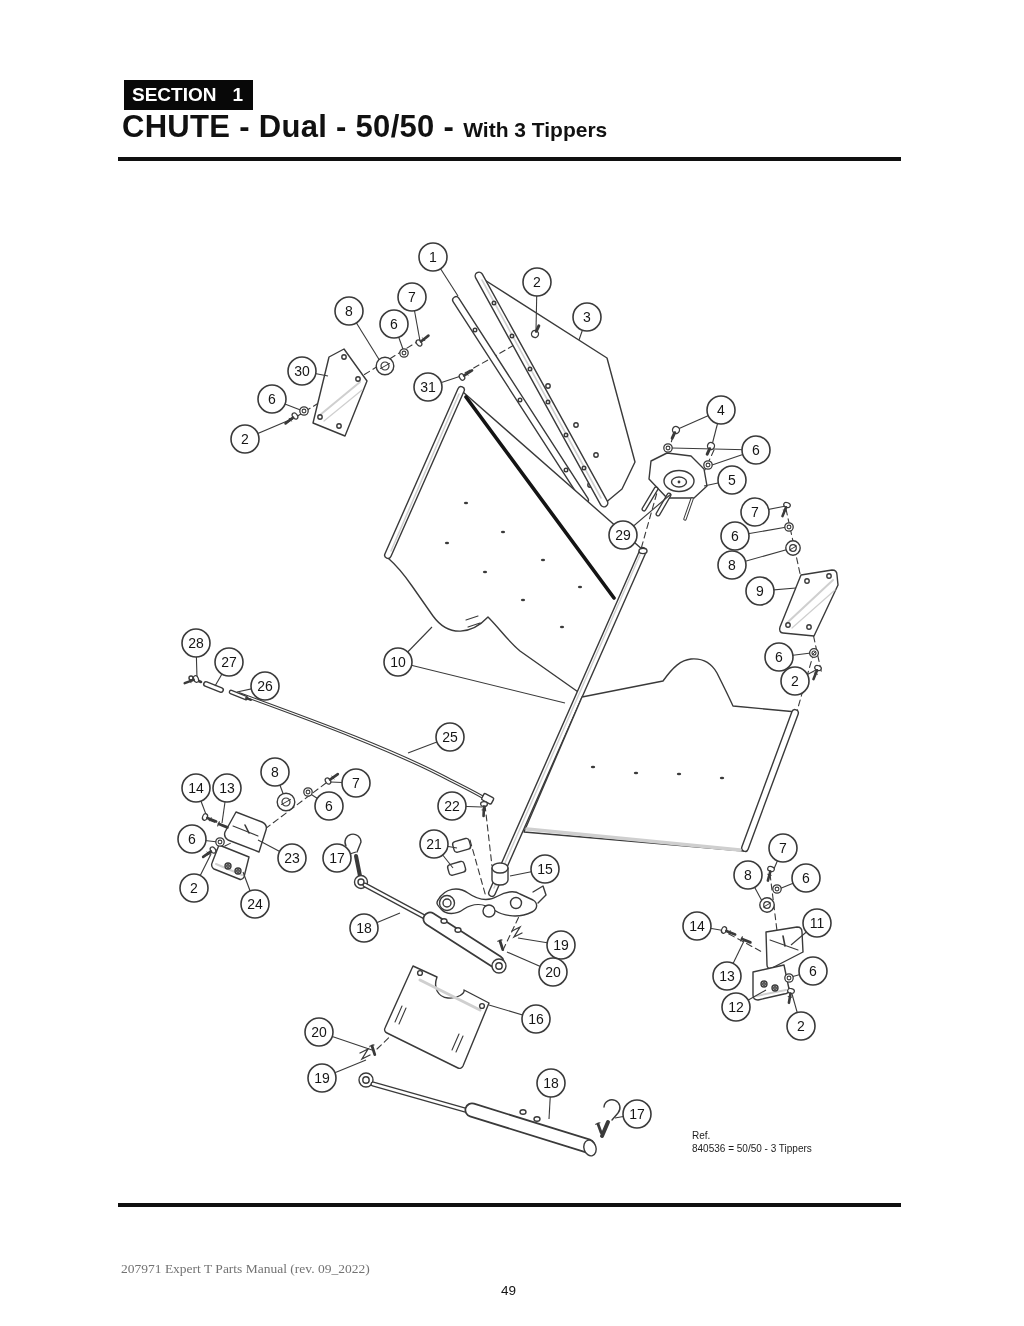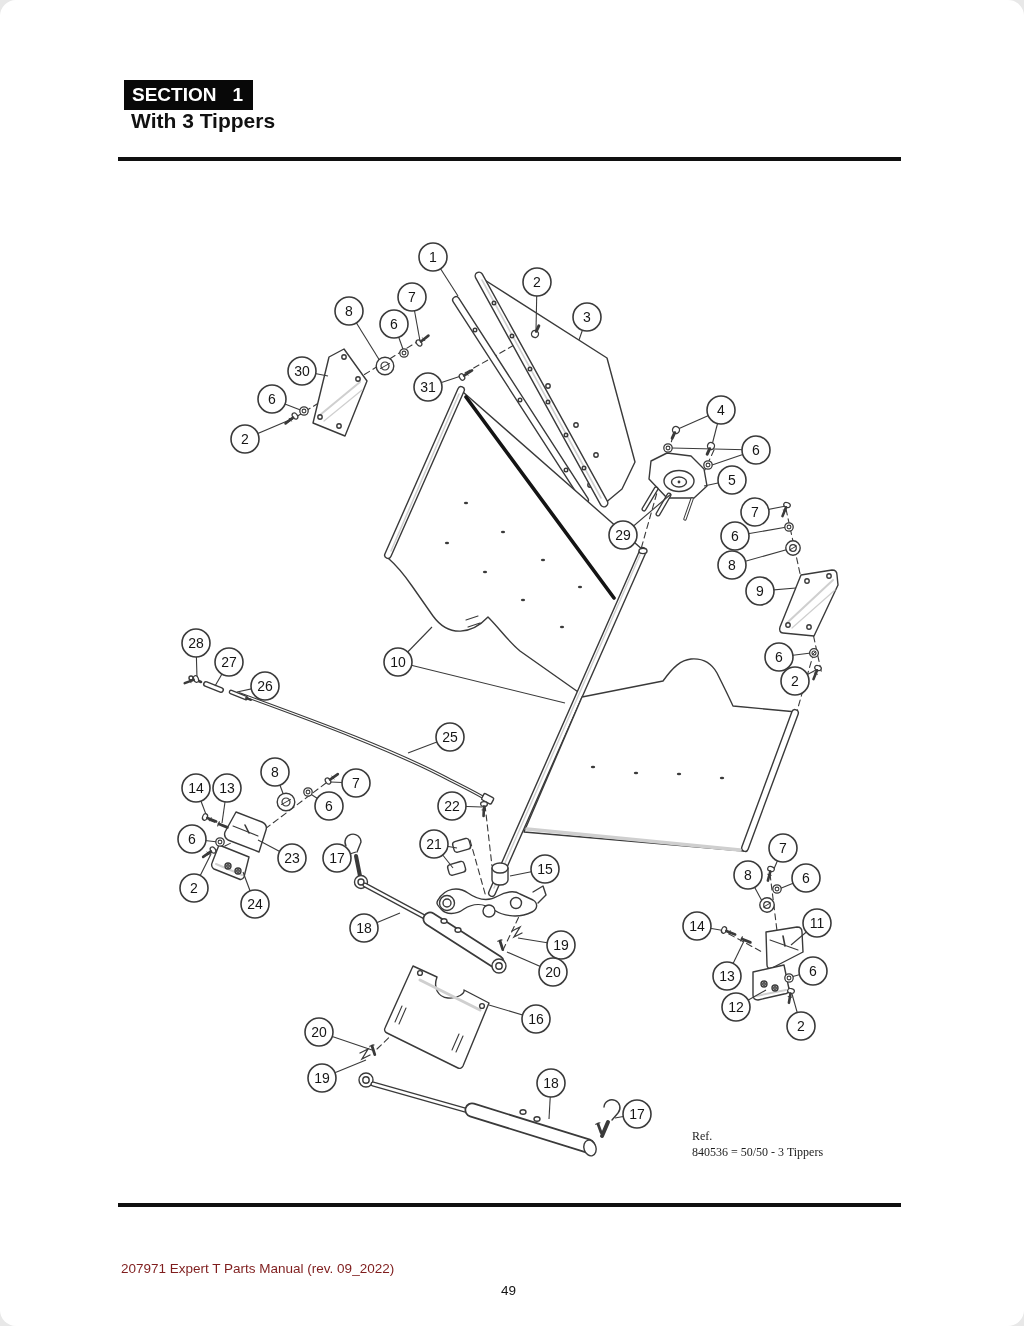--- a/index.html
+++ b/index.html
@@ -1,44 +1,45 @@
 <!DOCTYPE html>
 <html><head>
 <meta charset="utf-8">
 <style>
   html,body{margin:0;padding:0;background:#e8e8e8;}
   .page{position:relative;width:1024px;height:1326px;background:#ffffff;overflow:hidden;
-        font-family:"Liberation Sans",sans-serif;color:#111;border-radius:16px;}
+        font-family:"Liberation Sans",sans-serif;color:#111;}
   .badge{position:absolute;left:124px;top:80px;background:#080808;color:#fff;
          font-weight:bold;font-size:19px;line-height:1;padding:5px 10px 6px 8px;
          display:flex;align-items:baseline;}
   .badge .num{margin-left:16px;}
   .titleline{position:absolute;left:122px;top:109px;display:flex;align-items:baseline;white-space:nowrap;}
   .title{font-size:31px;font-weight:bold;letter-spacing:0.3px;}
   .subtitle{font-size:21px;font-weight:bold;margin-left:9px;}
   .rule{position:absolute;left:118px;width:783px;background:#101010;}
   .rule.top{top:157px;height:4px;}
   .rule.bottom{top:1203px;height:4px;}
-  .refblock{position:absolute;left:692px;top:1129px;font-size:12px;line-height:1.3;color:#1d1d1d;font-family:Liberation Serif, serif;}
-  .footer-left{position:absolute;left:121px;top:1261px;font-size:13.5px;color:#7f1d1d;}
+  .refblock{position:absolute;left:692px;top:1129px;font-size:10px;line-height:1.3;color:#1d1d1d;}
+  .footer-left{position:absolute;left:121px;top:1261px;font-size:13.5px;color:#737373;font-family:Liberation Serif, serif;}
   .footer-page{position:absolute;left:501px;top:1261px;font-size:13.5px;color:#141414;margin-top:22px;}
   svg.diagram{position:absolute;left:0;top:0;}
   svg text.co{font-family:"Liberation Sans",sans-serif;font-size:14px;fill:#161616;}
 </style>
 </head>
 <body>
 
 <div class="page">
 
   <div class="badge">
     <span>SECTION</span>
     <span class="num">1</span>
   </div>
 
   <div class="titleline">
+    <span class="title">CHUTE - Dual - 50/50 -</span>
     <span class="subtitle">With 3 Tippers</span>
   </div>
 
   <div class="rule top"></div>
 
   <svg class="diagram" width="1024" height="1326" viewBox="0 0 1024 1326">
     <g id="art" stroke="#3a3a3a" stroke-width="1.4" fill="none" stroke-linejoin="round" stroke-linecap="round">
 
       <g id="axes" stroke-dasharray="6 4" stroke-width="1.1">
         <path d="M288,422 L420,340"></path>

